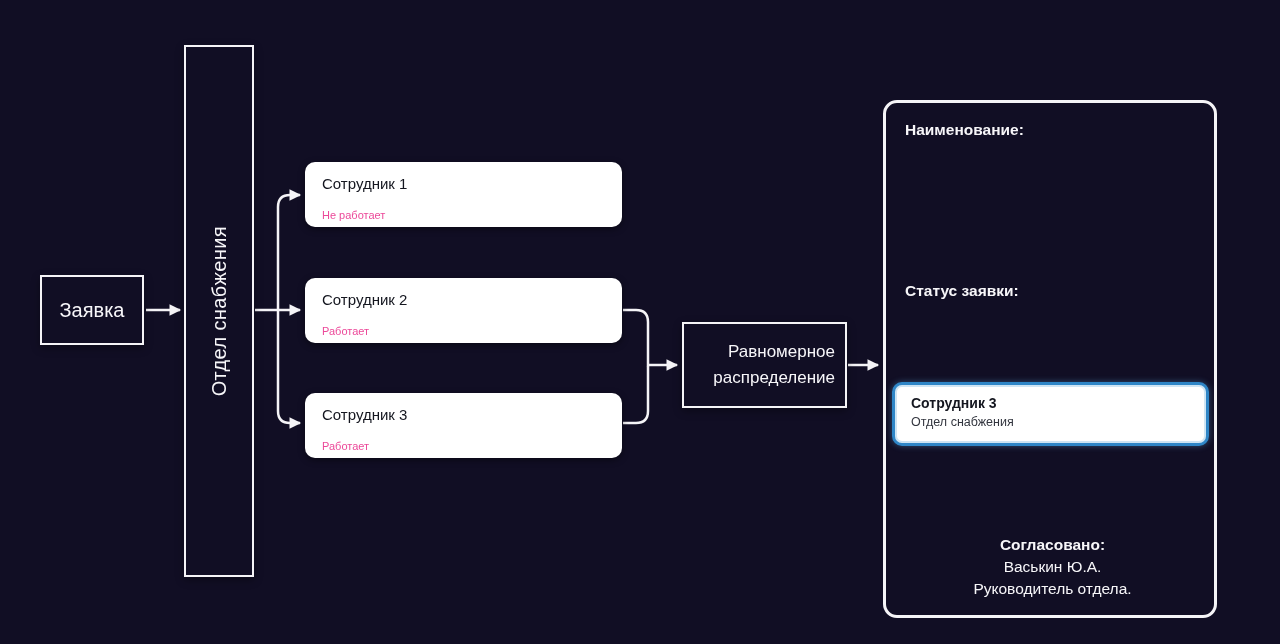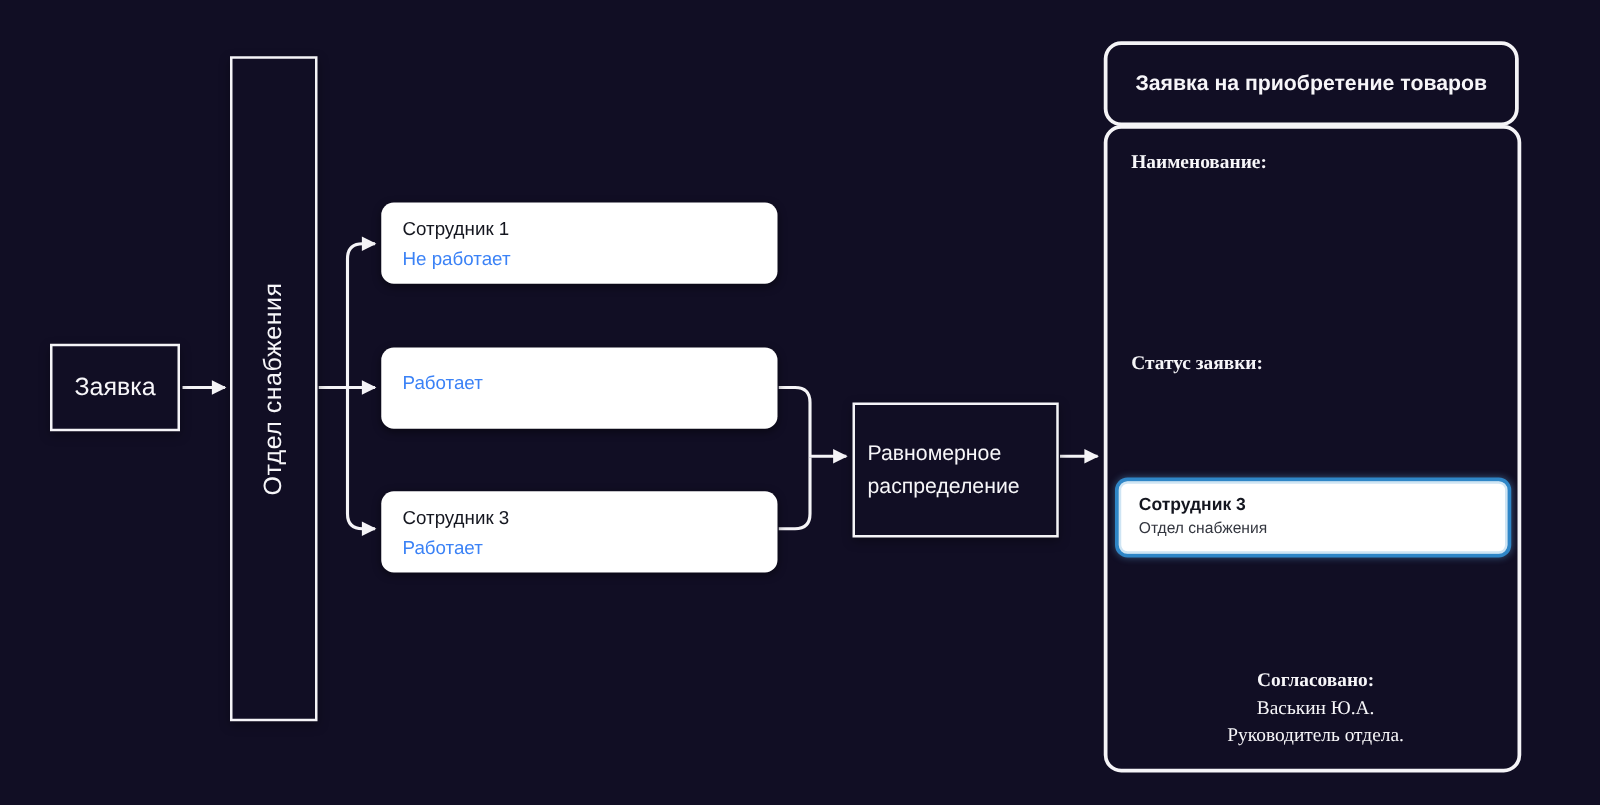--- a/index.html
+++ b/index.html
@@ -15,21 +15,21 @@
   .connectors { position: absolute; inset: 0; z-index: 1; }
 
   .node { position: absolute; z-index: 2; }
 
   .outline-box {
     border: 2.5px solid #f5f4f7;
     background: #110e24;
     display: flex;
     align-items: center;
     justify-content: center;
-    text-align: left;
+    text-align: right;
     box-shadow: 0 3px 8px rgba(0,0,0,0.35);
   }
 
   .request-box { left: 40px; top: 275px; width: 104px; height: 70px; font-size: 20px; }
 
   .dept-box { left: 184px; top: 45px; width: 70px; height: 532px; }
   .dept-label {
     writing-mode: vertical-rl;
     transform: rotate(180deg);
     font-size: 20px;
@@ -41,41 +41,41 @@
     left: 305px; width: 317px; height: 65px;
     background: #ffffff;
     border-radius: 10px;
     padding: 13px 17px;
     box-shadow: 0 2px 7px rgba(0,0,0,0.45);
   }
   .employee-box.e1 { top: 162px; }
   .employee-box.e2 { top: 278px; }
   .employee-box.e3 { top: 393px; }
   .employee-name { font-size: 15px; font-weight: 400; color: #14161f; }
-  .employee-status { font-size: 15px; color: #3b82f6; margin-top: 7px; }
+  .employee-status { font-size: 11px; color: #ec4899; margin-top: 17px; }
 
-  .distribution-box { left: 682px; top: 322px; width: 165px; height: 108px; font-size: 17px; line-height: 26px; padding: 0 10px; }
+  .distribution-box { left: 682px; top: 322px; width: 165px; height: 86px; font-size: 17px; line-height: 26px; padding: 0 10px; }
 
   .panel-header {
     left: 883px; top: 33px; width: 332px; height: 68px;
     border: 3px solid #f5f4f7;
     border-radius: 14px;
     background: #110e24;
     display: flex; align-items: center; justify-content: center;
     font-size: 17px; font-weight: 700;
     z-index: 3;
   }
   .panel-body {
     left: 883px; top: 100px; width: 334px; height: 518px;
     border: 3px solid #f5f4f7;
     border-radius: 14px;
     background: #110e24;
     z-index: 2;
   }
-  .panel-section { position: absolute; left: 19px; right: 14px; font-size: 15.5px; line-height: 22px; font-family: Liberation Serif, serif; }
+  .panel-section { position: absolute; left: 19px; right: 14px; font-size: 15.5px; line-height: 22px; }
   .panel-section .label { font-weight: 700; }
   .sec-items { top: 16px; }
   .sec-customer { top: 102px; }
   .sec-status { top: 177px; }
   .sec-approved { top: 431px; text-align: center; }
 
   .assignee-card {
     position: absolute;
     left: 6px; top: 279px; width: 317px; height: 64px;
     background: #ffffff;
@@ -116,35 +116,33 @@
   <div class="node outline-box dept-box">
     <span class="dept-label">Отдел снабжения</span>
   </div>
 
   <div class="node employee-box e1">
     <div class="employee-name">Сотрудник 1</div>
     <div class="employee-status">Не работает</div>
   </div>
 
   <div class="node employee-box e2">
+    <div class="employee-name">Сотрудник 2</div>
     <div class="employee-status">Работает</div>
   </div>
 
   <div class="node employee-box e3">
     <div class="employee-name">Сотрудник 3</div>
     <div class="employee-status">Работает</div>
   </div>
 
   <div class="node outline-box distribution-box">
     <span>Равномерное распределение</span>
   </div>
 
-  <div class="node panel-header">
-    <span>Заявка на приобретение товаров</span>
-  </div>
 
   <div class="node panel-body">
 
     <div class="panel-section sec-items">
       <div class="label">Наименование:</div>
     </div>
 
 
     <div class="panel-section sec-status">
       <div class="label">Статус заявки:</div>

